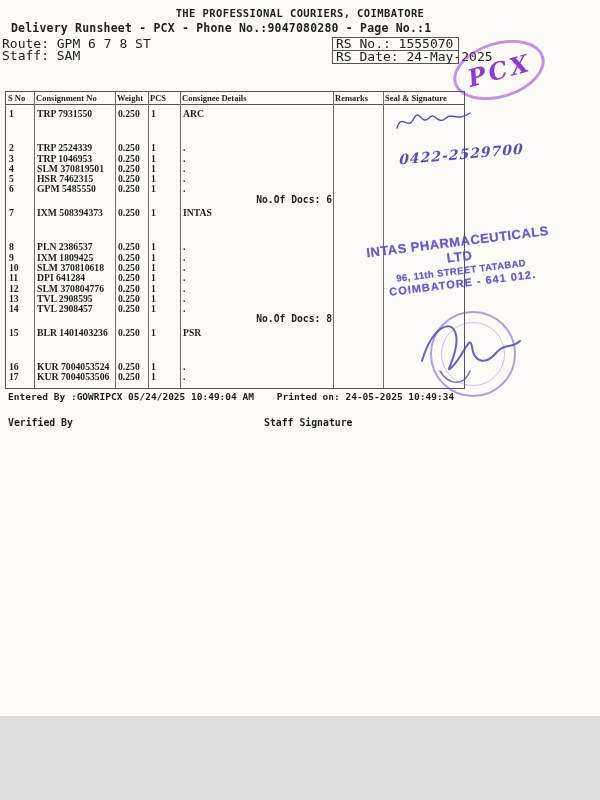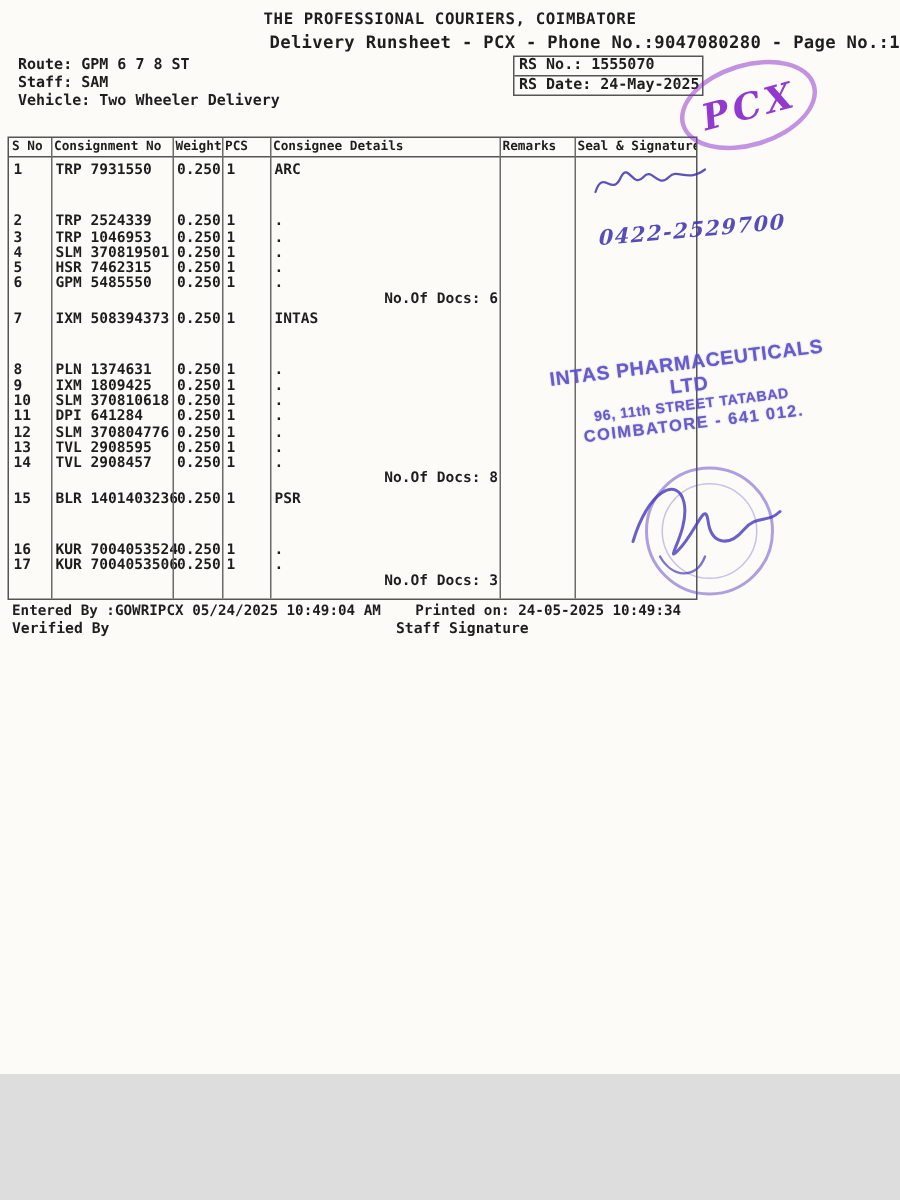--- a/index.html
+++ b/index.html
@@ -4,43 +4,43 @@
 <style>
   * { margin:0; padding:0; box-sizing:border-box; }
   html,body { background:#ddd; }
   body { width:600px; height:800px; }
   .page {
     position:relative; width:600px; height:716px; overflow:hidden;
     background:#fcfbf7; color:#1e1e1e;
     font-family:"DejaVu Sans Mono", "Liberation Mono", monospace;
   }
   .title { padding-top:7px; text-align:center; font-weight:700; font-size:10.5px; letter-spacing:.4px; }
-  .subtitle { margin-top:2px; text-align:right; font-weight:700; font-size:11.5px; letter-spacing:.2px; }
-
-  .info { position:relative; margin:3px 0 0 12px; height:49px; font-size:10px; font-weight:700; line-height:12.2px; }
+  .subtitle { margin-top:2px; text-align:left; font-weight:700; font-size:11.5px; letter-spacing:.2px;margin-left:11px; }
+
+  .info { position:relative; margin:3px 0 0 2px; height:49px; font-size:13px; font-weight:400; line-height:12.2px; }
   .drs-val { border:1px solid #979285; padding:0 2px; margin-left:3px; }
   .rsbox { position:absolute; left:330px; top:-1px; width:127px; border:1px solid #555; background:transparent; }
   .rsbox > div { padding:0 3px; line-height:12px; white-space:pre; }
   .rsbox > div:first-child { border-bottom:1px solid #555; }
 
   .tbl { position:relative; margin:4px 0 0 5px; width:460px; border:1px solid #555; }
   .vline { position:absolute; top:0; bottom:0; width:1px; background:#6b6b6b; }
-  .grid7 { display:grid; grid-template-columns:28px 81px 33px 32px 153px 50px 81px; }
+  .grid7 { display:grid; grid-template-columns:28px 81px 33px 32px 153px 50px 81px;font-family:Liberation Serif, serif; }
   .thead { font-size:8.5px; font-weight:700; height:13px; line-height:13px; border-bottom:1px solid #555; }
   .thead span { padding-left:2px; white-space:nowrap; overflow:hidden; }
   .tbody { padding:4px 0 3px; min-height:283px; }
   .row { font-size:9.7px; font-weight:700; height:10.3px; line-height:10.3px; }
   .row span { padding-left:3px; white-space:pre; }
   .row.lead { margin-bottom:24px; }
   .docs-row { position:relative; height:10.3px; margin-bottom:3px; }
   .docs-note { position:absolute; left:174px; width:152px; text-align:right; font-size:9.7px; font-weight:700; line-height:10.3px; }
 
   .foot1 { margin:6px 0 0 8px; font-size:9.5px; font-weight:700; white-space:pre; }
   .foot2 { margin:2px 0 0 8px; font-size:9.5px; font-weight:700; white-space:pre; }
-  .verify { position:relative; margin-top:1px; height:13px; font-size:9.8px; font-weight:700; }
+  .verify { position:relative; margin-top:15px; height:13px; font-size:9.8px; font-weight:700; }
   .verify .vb { position:absolute; left:8px; }
   .verify .ss { position:absolute; left:264px; }
 
   
   .stamp-pcx {
     position:absolute; left:452px; top:42px; width:94px; height:56px;
     border:3px solid rgba(138,42,203,.5); border-radius:50%;
     transform:rotate(-17deg); display:flex; align-items:center; justify-content:center;
   }
   .stamp-pcx span {
@@ -78,21 +78,20 @@
 <body>
 
 <div class="page">
 
   <div class="title">THE PROFESSIONAL COURIERS, COIMBATORE</div>
   <div class="subtitle">Delivery Runsheet - PCX - Phone No.:9047080280 - Page No.:1</div>
 
   <div class="info">
     <div>Route: GPM 6 7 8 ST</div>
     <div>Staff: SAM</div>
-    <div>Vehicle: Two Wheeler Delivery</div>
     <div class="rsbox">
       <div>RS No.: 1555070</div>
       <div>RS Date: 24-May-2025</div>
     </div>
   </div>
 
   <div class="tbl">
     <div class="vline" style="left:28px"></div>
     <div class="vline" style="left:109px"></div>
     <div class="vline" style="left:142px"></div>
@@ -156,21 +155,21 @@
         </div>
         <div class="row grid7 lead">
           <span>7</span>
           <span>IXM 508394373</span>
           <span>0.250</span>
           <span>1</span>
           <span>INTAS</span>
         </div>
         <div class="row grid7">
           <span>8</span>
-          <span>PLN 1374631</span>
+          <span>PLN 2386537</span>
           <span>0.250</span>
           <span>1</span>
           <span>.</span>
         </div>
         <div class="row grid7">
           <span>9</span>
           <span>IXM 1809425</span>
           <span>0.250</span>
           <span>1</span>
           <span>.</span>
@@ -226,23 +225,20 @@
           <span>0.250</span>
           <span>1</span>
           <span>.</span>
         </div>
         <div class="row grid7">
           <span>17</span>
           <span>KUR 7004053506</span>
           <span>0.250</span>
           <span>1</span>
           <span>.</span>
-        </div>
-        <div class="docs-row">
-          <span class="docs-note">No.Of Docs: 3</span>
         </div>
       </div>
   </div>
 
   <div class="foot2">Entered By :GOWRIPCX 05/24/2025 10:49:04 AM    Printed on: 24-05-2025 10:49:34</div>
   <div class="verify">
     <span class="vb">Verified By</span>
     <span class="ss">Staff Signature</span>
   </div>
 

